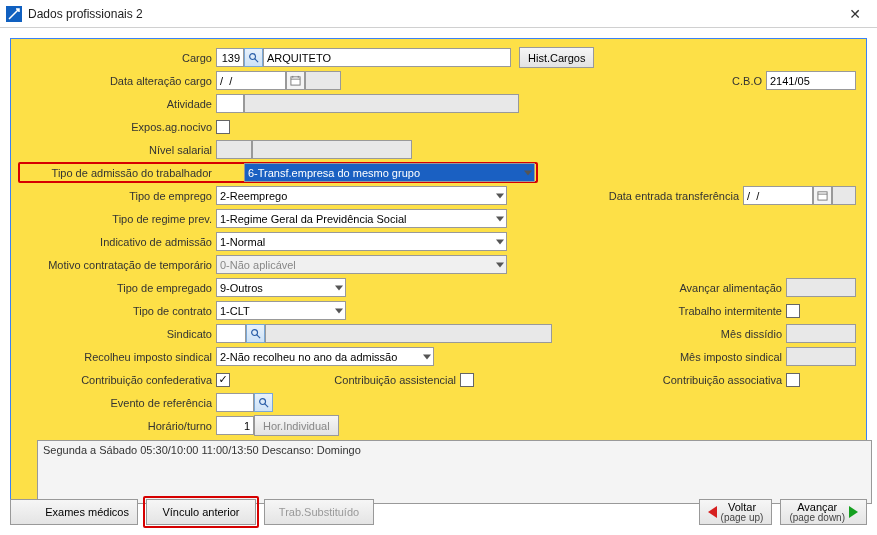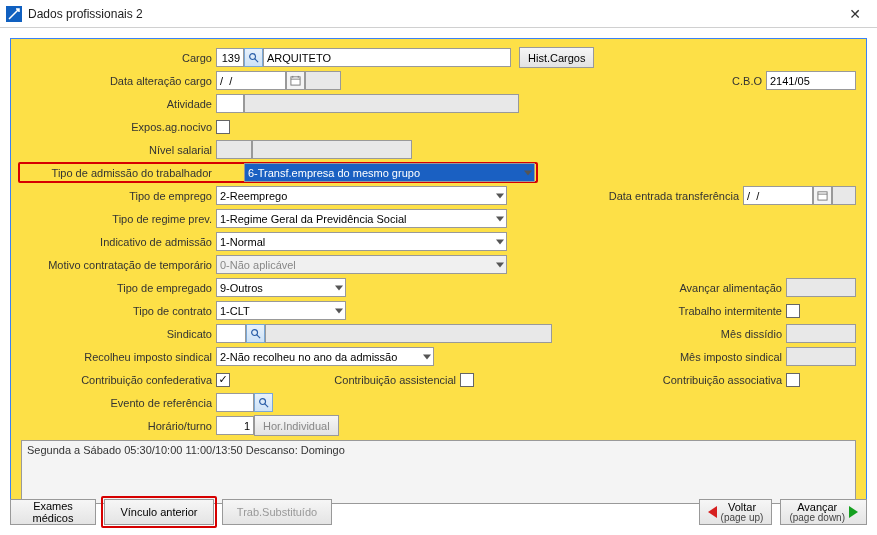--- a/index.html
+++ b/index.html
@@ -142,20 +142,21 @@
 }
 
 .textarea-box {
   border: 1px solid #999;
   background: #f4f4f4;
   width: 100%;
   height: 64px;
   padding: 3px 5px;
   margin-top: 4px;
   color: #333;
+  margin-left: 16px;
 }
 
 .footer {
   position: absolute;
   left: 10px; right: 10px; bottom: 10px;
   display: flex;
   align-items: center;
   gap: 8px;
 }
 .nav-btn {
@@ -379,21 +380,21 @@
     <div class="label">Horário/turno</div>
     <input class="txt" style="width: 38px; text-align: right;" value="1">
     <button class="btn disabled">Hor.Individual</button>
   </div>
 
   <div class="textarea-box">Segunda a Sábado 05:30/10:00 11:00/13:50 Descanso: Domingo</div>
 
 </div>
 
 <div class="footer">
-  <button class="nav-btn" style="width:86px;justify-content:flex-end">
+  <button class="nav-btn" style="width:128px;justify-content:flex-end">
     <span>Exames médicos</span>
   </button>
   <div class="red-box" style="display:inline-block">
     <button class="nav-btn" style="width:110px;justify-content:center">
       <span>Vínculo anterior</span>
     </button>
   </div>
   <button class="nav-btn disabled" style="width:110px;justify-content:center;color:#999">
     <span>Trab.Substituído</span>
   </button>

